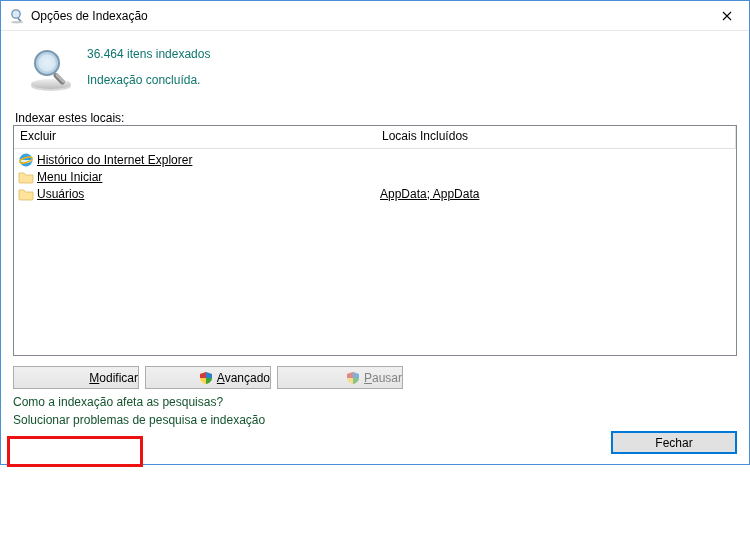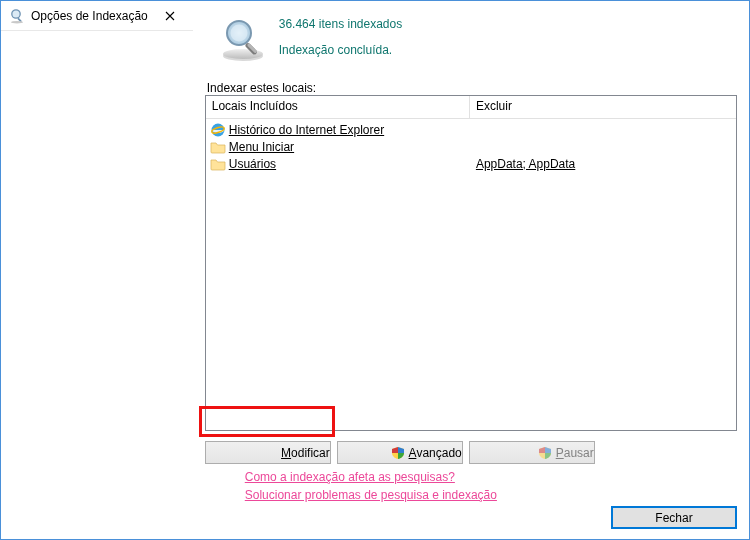--- a/index.html
+++ b/index.html
@@ -1,18 +1,18 @@
 <!DOCTYPE html>
 <html><head>
   <meta charset="utf-8">
   <style>
     * { box-sizing: border-box; margin: 0; padding: 0; font-family: "Segoe UI", Tahoma, sans-serif; }
     body { background: #fff; width: 750px; height: 540px; overflow: hidden; }
 
-    .window { width: 750px; height: 540px; border: 1px solid #4a90d9; display: flex; flex-direction: row; background: #fff; }
+    .window { width: 750px; height: 465px; border: 1px solid #4a90d9; display: flex; flex-direction: column; background: #fff; }
 
     .titlebar { height: 30px; background: #fff; display: flex; align-items: center; padding: 0 0 0 8px; border-bottom: 1px solid #e8e8e8; }
     .titlebar .app-icon { width: 16px; height: 16px; margin-right: 6px; display:flex; align-items:center; justify-content:center; }
     .titlebar .title { font-size: 12px; color: #000; flex: 1; }
     .titlebar .close { width: 45px; height: 30px; display: flex; align-items: center; justify-content: center; font-size: 14px; color: #000; cursor: default; }
 
     .content { flex: 1; padding: 10px 12px 10px 12px; display: flex; flex-direction: column; position: relative; }
 
     .status-area { display: flex; align-items: flex-start; gap: 12px; margin: 4px 0 18px 14px; }
     .big-icon { width: 48px; height: 48px; flex-shrink: 0; }
@@ -36,21 +36,21 @@
 
     .btnrow { display: flex; gap: 6px; margin-top: 10px; }
     .btn { width: 126px; height: 23px; font-size: 12px; display: inline-flex; align-items: center; justify-content: flex-end; gap: 4px; border: 1px solid #adadad; background: linear-gradient(#f0f0f0,#e5e5e5); color: #000; cursor: default; }
     .btn.disabled { color: #838383; }
     .btn .uline { text-decoration: underline; }
     .shield { width: 14px; height: 14px; display:inline-flex; }
 
     .highlight-red { position: absolute; border: 3px solid #e11; pointer-events: none; }
 
     .links { margin-top: 6px; display: flex; flex-direction: column; gap: 4px; }
-    .link { font-size: 12px; color: #ec4899; text-decoration: underline; cursor: pointer; width: fit-content; margin-left: 40px; }
+    .link { font-size: 12px; color: #14532d; cursor: pointer; width: fit-content; }
 
     .footer { display: flex; justify-content: flex-end; padding: 4px 0 0 0; }
     .btn-close { width: 126px; height: 23px; font-size: 12px; border: 2px solid #0078d7; background: #e1e1e1; display: flex; align-items: center; justify-content: center; cursor: default; }
   </style>
 </head>
 <body>
 
 <div class="window">
   <div class="titlebar">
     <span class="app-icon">
@@ -94,22 +94,22 @@
       <div class="status-text">
         <div>36.464 itens indexados</div>
         <div>Indexação concluída.</div>
       </div>
     </div>
 
     <div class="label">Indexar estes locais:</div>
 
     <div class="listbox">
       <div class="listhead">
+        <div class="col col-right">Excluir</div>
         <div class="col col-left">Locais Incluídos</div>
-        <div class="col col-right">Excluir</div>
       </div>
       <div class="sep"></div>
       <div class="listbody">
         <div class="body-left">
           <div class="row">
             <span class="ico">
               <svg viewBox="0 0 16 16" width="16" height="16">
                   <circle cx="8" cy="8" r="6.5" fill="#3aa2e3"></circle>
                   <path d="M2 8 a6 3 0 0 0 12 0" fill="#fff" opacity="0.85"></path>
                   <ellipse cx="8" cy="8" rx="6.5" ry="2.4" fill="none" stroke="#f7b500" stroke-width="1.4" transform="rotate(-18 8 8)"></ellipse>

